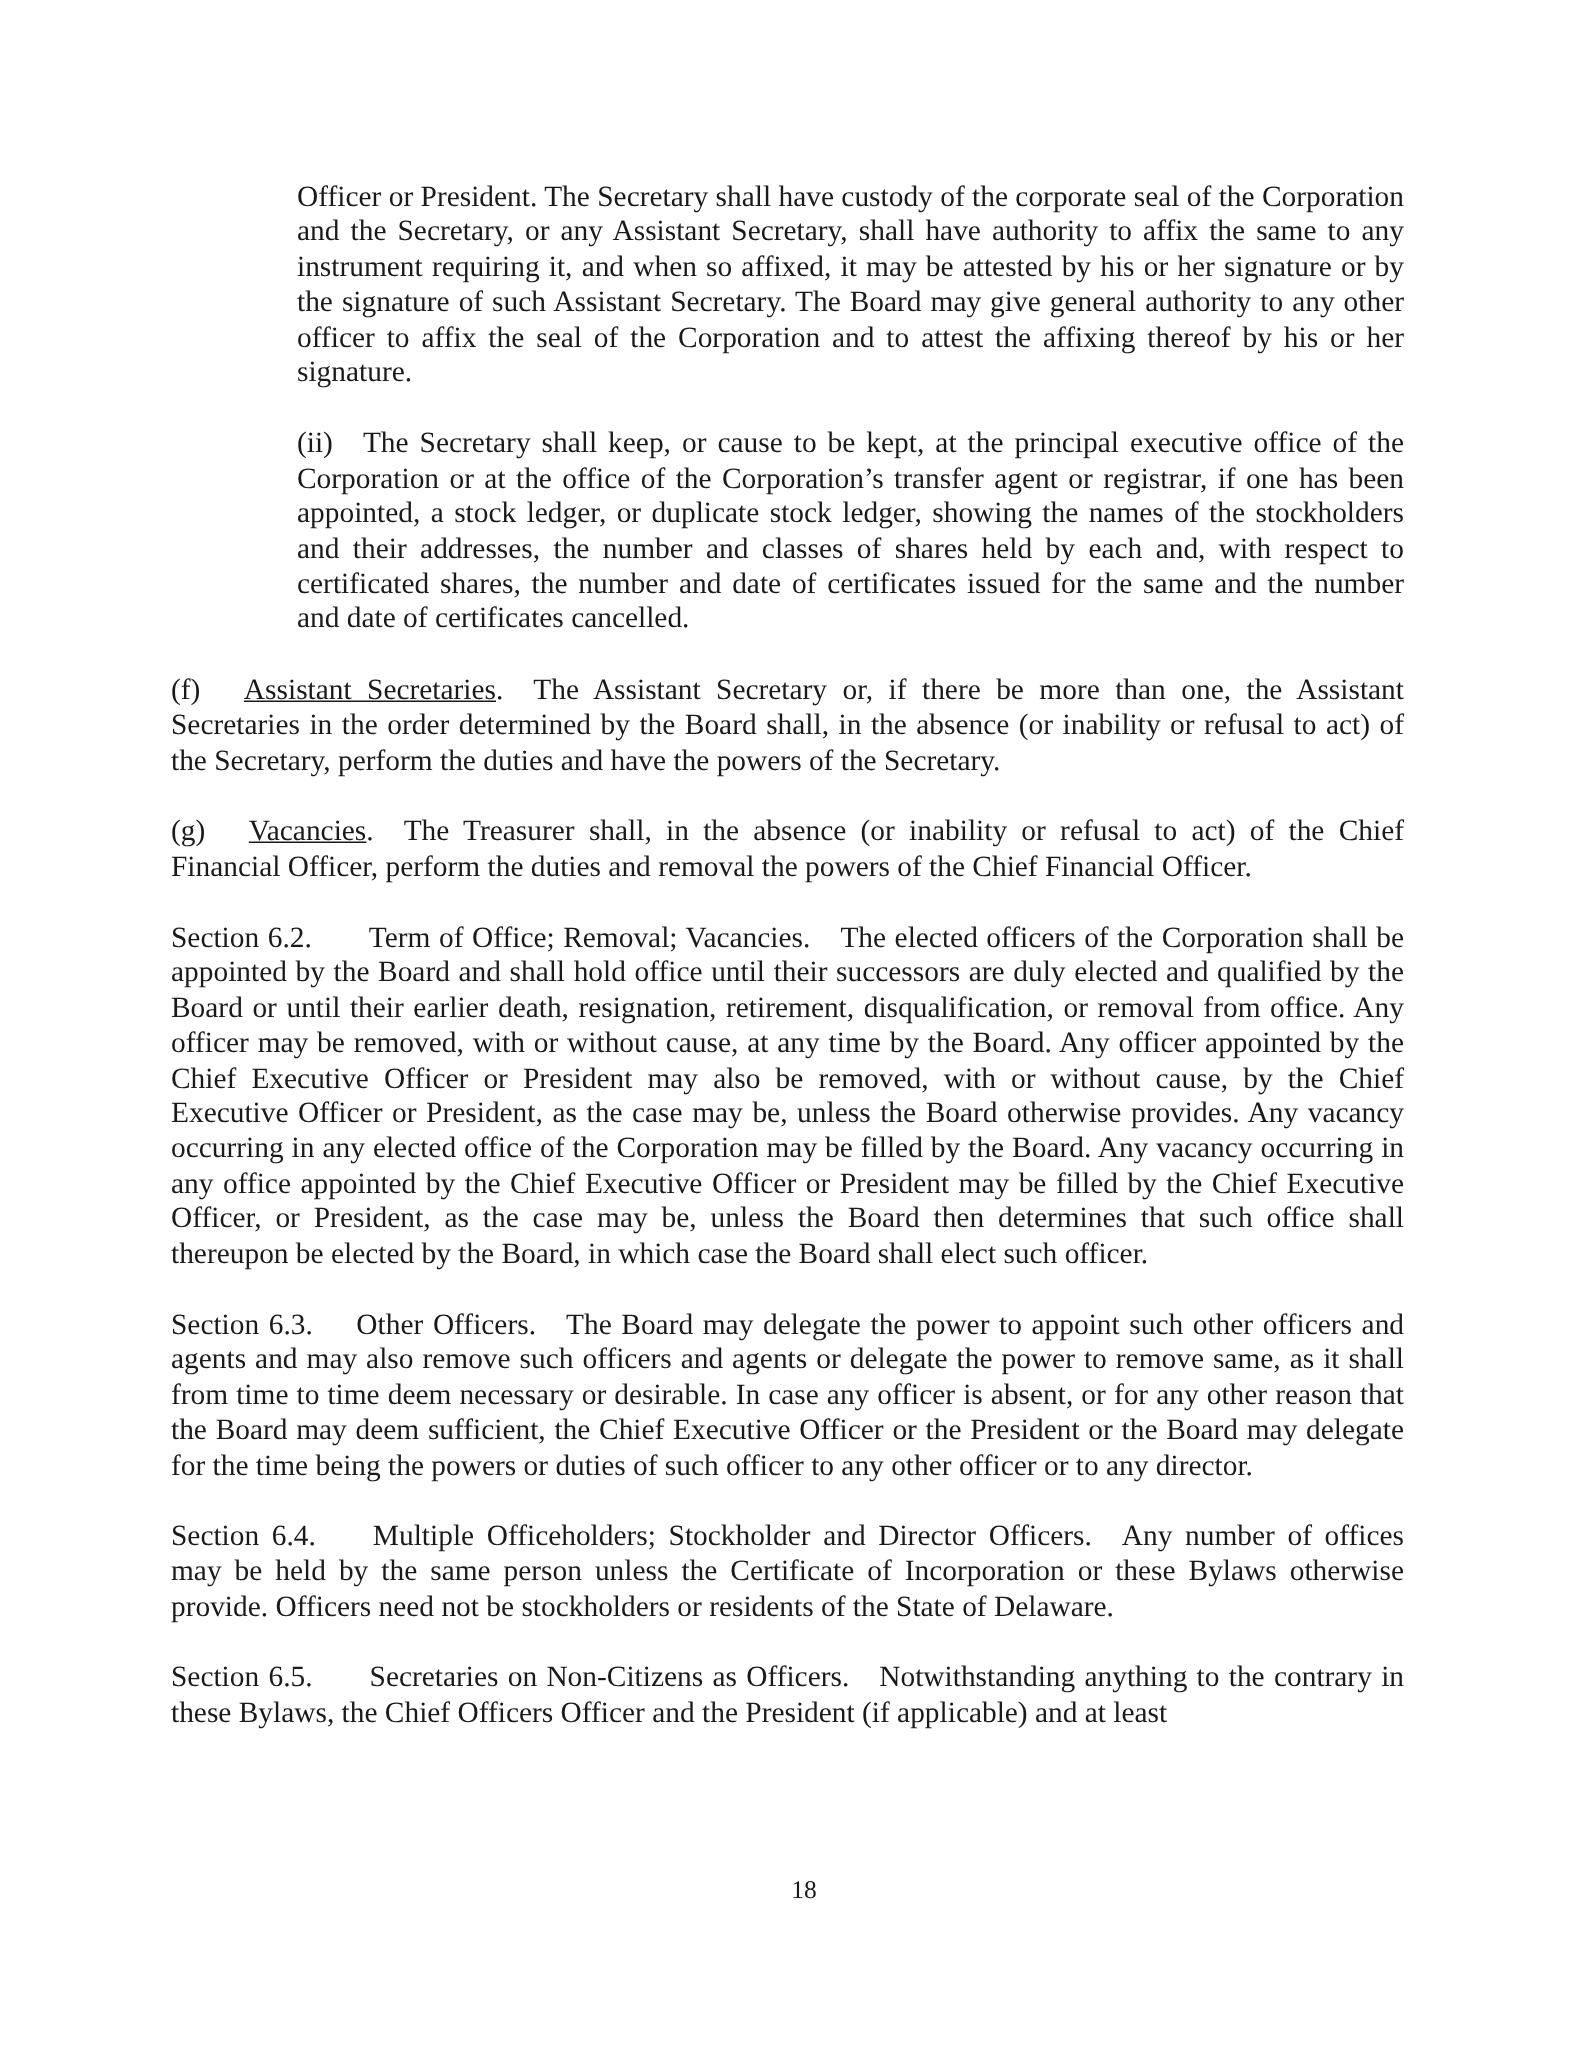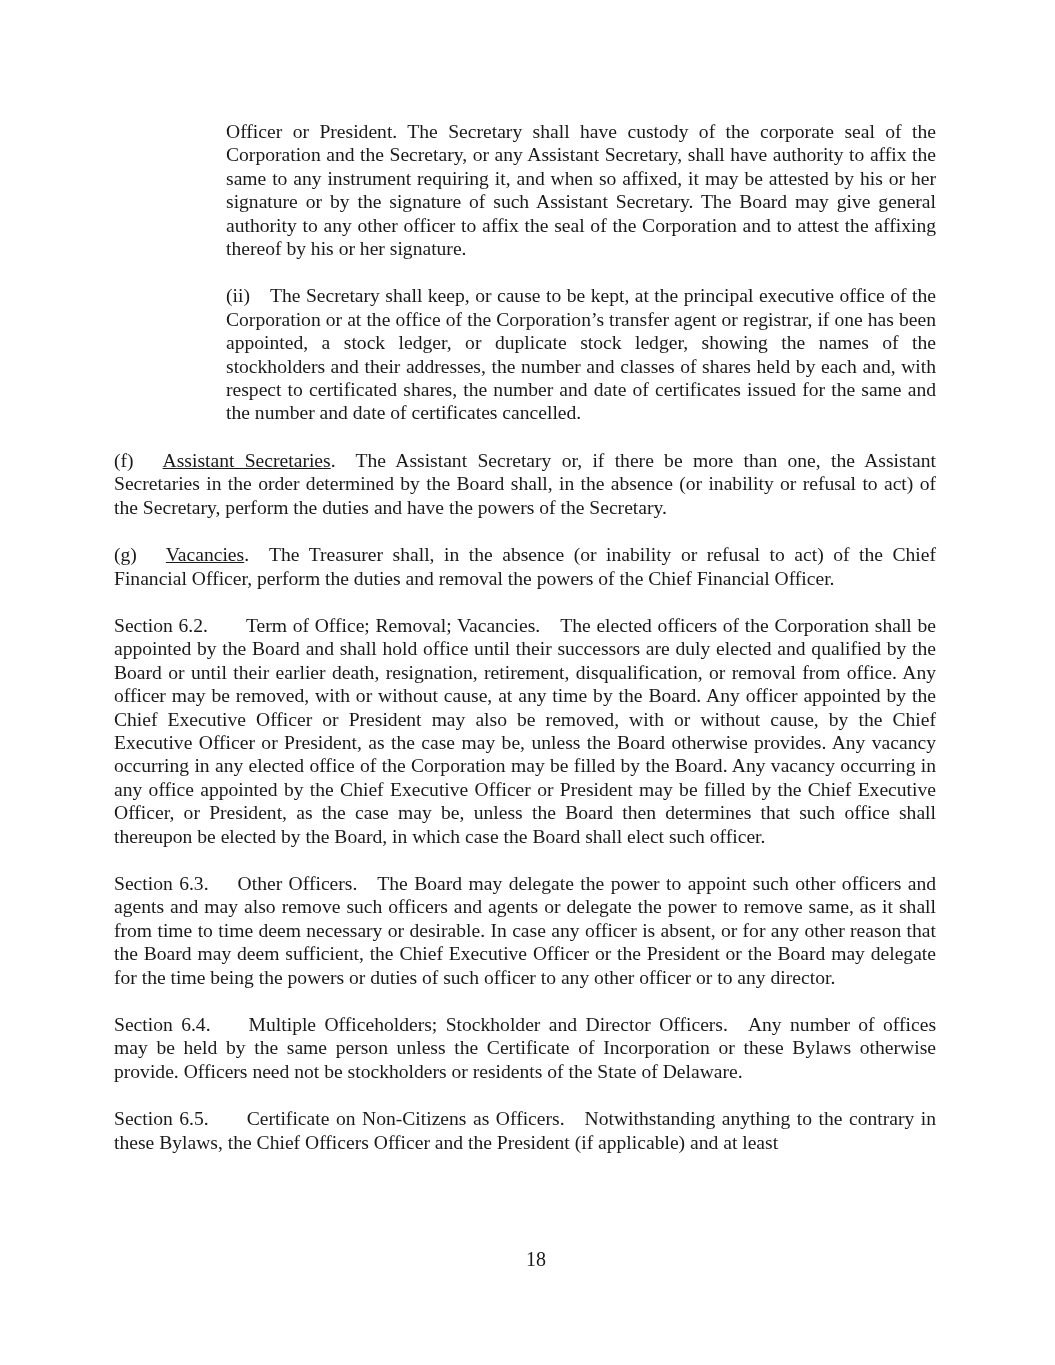--- a/index.html
+++ b/index.html
@@ -18,48 +18,48 @@
     color: #1a1a1a;
     overflow: hidden;
   }
   .para {
     margin: 0 0 24px 0;
     text-align: justify;
     font-size: 19.6px;
     line-height: 23.4px;
   }
   .para.indent {
-    margin-left: 112px;
+    margin-left: 84px;
   }
   .bold { font-weight: 400; }
   .underline { text-decoration: underline; }
   .tab { display: inline-block; height: 1px; vertical-align: baseline; }
   .tab-a { width: 20px; }
   .tab-b { width: 29px; }
   .tab-c { width: 38px; }
   .page-number {
     position: absolute;
     left: 0;
     right: 0;
     top: 1248px;
     text-align: center;
-    font-size: 20px;
+    font-size: 17px;
     line-height: 23.4px;
     color: #1a1a1a;
     margin-left: 17px;
   }
 </style>
 </head>
 <body>
 
 <main class="page">
   <section id="doc-body">
       <p class="para indent"><span class="">Officer or President. The Secretary shall have custody of the corporate seal of the Corporation and the Secretary, or any Assistant Secretary, shall have authority to affix the same to any instrument requiring it, and when so affixed, it may be attested by his or her signature or by the signature of such Assistant Secretary. The Board may give general authority to any other officer to affix the seal of the Corporation and to attest the affixing thereof by his or her signature.</span></p>
       <p class="para indent"><span class="">(ii)</span><span class="tab tab-a"></span><span class="">The Secretary shall keep, or cause to be kept, at the principal executive office of the Corporation or at the office of the Corporation’s transfer agent or registrar, if one has been appointed, a stock ledger, or duplicate stock ledger, showing the names of the stockholders and their addresses, the number and classes of shares held by each and, with respect to certificated shares, the number and date of certificates issued for the same and the number and date of certificates cancelled.</span></p>
       <p class="para"><span class="">(f)</span><span class="tab tab-b"></span><span class="underline">Assistant Secretaries</span><span class="">.</span><span class="tab tab-a"></span><span class="">The Assistant Secretary or, if there be more than one, the Assistant Secretaries in the order determined by the Board shall, in the absence (or inability or refusal to act) of the Secretary, perform the duties and have the powers of the Secretary.</span></p>
       <p class="para"><span class="">(g)</span><span class="tab tab-b"></span><span class="underline">Vacancies</span><span class="">.</span><span class="tab tab-a"></span><span class="">The Treasurer shall, in the absence (or inability or refusal to act) of the Chief Financial Officer, perform the duties and removal the powers of the Chief Financial Officer.</span></p>
       <p class="para"><span class="bold">Section 6.2.</span><span class="tab tab-c"></span><span class="bold">Term of Office; Removal; Vacancies</span><span class="">.</span><span class="tab tab-a"></span><span class="">The elected officers of the Corporation shall be appointed by the Board and shall hold office until their successors are duly elected and qualified by the Board or until their earlier death, resignation, retirement, disqualification, or removal from office. Any officer may be removed, with or without cause, at any time by the Board. Any officer appointed by the Chief Executive Officer or President may also be removed, with or without cause, by the Chief Executive Officer or President, as the case may be, unless the Board otherwise provides. Any vacancy occurring in any elected office of the Corporation may be filled by the Board. Any vacancy occurring in any office appointed by the Chief Executive Officer or President may be filled by the Chief Executive Officer, or President, as the case may be, unless the Board then determines that such office shall thereupon be elected by the Board, in which case the Board shall elect such officer.</span></p>
       <p class="para"><span class="bold">Section 6.3.</span><span class="tab tab-b"></span><span class="bold">Other Officers</span><span class="">.</span><span class="tab tab-a"></span><span class="">The Board may delegate the power to appoint such other officers and agents and may also remove such officers and agents or delegate the power to remove same, as it shall from time to time deem necessary or desirable. In case any officer is absent, or for any other reason that the Board may deem sufficient, the Chief Executive Officer or the President or the Board may delegate for the time being the powers or duties of such officer to any other officer or to any director.</span></p>
       <p class="para"><span class="bold">Section 6.4.</span><span class="tab tab-c"></span><span class="bold">Multiple Officeholders; Stockholder and Director Officers</span><span class="">.</span><span class="tab tab-a"></span><span class="">Any number of offices may be held by the same person unless the Certificate of Incorporation or these Bylaws otherwise provide. Officers need not be stockholders or residents of the State of Delaware.</span></p>
-      <p class="para"><span class="bold">Section 6.5.</span><span class="tab tab-c"></span><span class="bold">Certificate on Non-Citizens as Officers</span><span class="">.</span><span class="tab tab-a"></span><span class="">Notwithstanding anything to the contrary in these Bylaws, the Chief Officers Officer and the President (if applicable) and at least</span></p>
+      <p class="para"><span class="bold">Section 6.5.</span><span class="tab tab-c"></span><span class="bold">Secretaries on Non-Citizens as Officers</span><span class="">.</span><span class="tab tab-a"></span><span class="">Notwithstanding anything to the contrary in these Bylaws, the Chief Officers Officer and the President (if applicable) and at least</span></p>
     </section>
   <div class="page-number">18</div>
 </main>
 
 </body></html>

